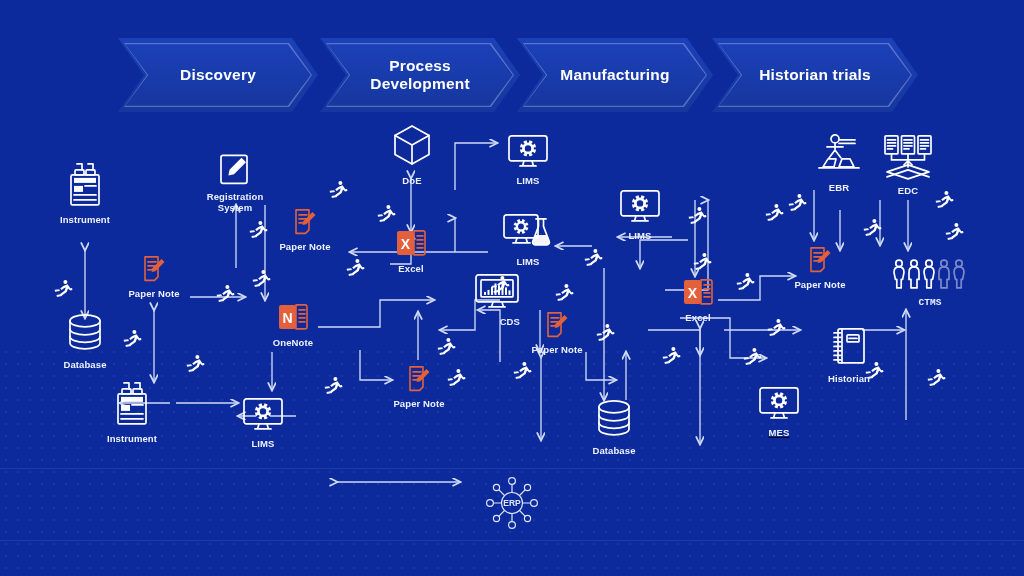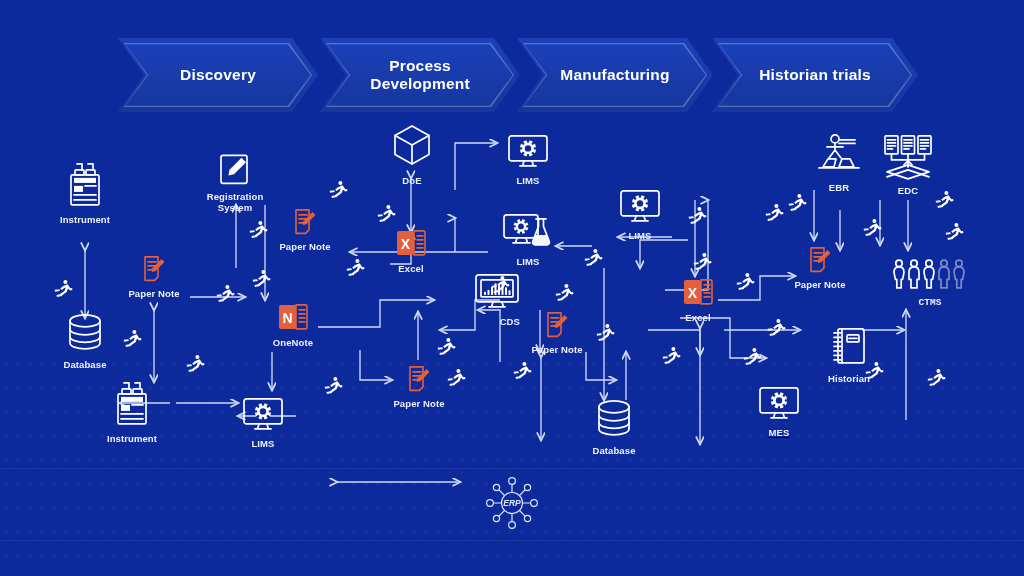--- a/index.html
+++ b/index.html
@@ -773,21 +773,21 @@
       <g class="w" opacity=".45">
         <circle cx="53" cy="5.5" r="3.2"></circle>
         <path d="M53 9 c-3.6 0-5 2.5-5 5.5 v7 h2 v8.5 h6 V21.5 h2 v-7 c0-3-1.4-5.5-5-5.5z"></path>
         <circle cx="68" cy="5.5" r="3.2"></circle>
         <path d="M68 9 c-3.6 0-5 2.5-5 5.5 l1.4 7 h1.4 v8.5 h4.4 V21.5 h1.4 l1.4-7 c0-3-1.4-5.5-5-5.5z"></path>
       </g>
     </svg>
         </div>
         <div class="cap">CTMS</div>
       </div>
-      <div class="node" style="left: 512px; top: 503px; font-style: italic;">
+      <div class="node" style="left: 512px; top: 503px;">
         <div>
           <svg width="54" height="54" viewBox="0 0 54 54">
       <g stroke="#dde5fa" fill="none" stroke-width="1.2">
         <circle cx="27" cy="27" r="10.5"></circle>
         <circle cx="27" cy="5" r="3.4"></circle>
               <circle cx="27" cy="49" r="3.4"></circle>
         <circle cx="5" cy="27" r="3.4"></circle>
               <circle cx="49" cy="27" r="3.4"></circle>
         <circle cx="11.5" cy="11.5" r="3.1"></circle>
               <circle cx="42.5" cy="11.5" r="3.1"></circle>

